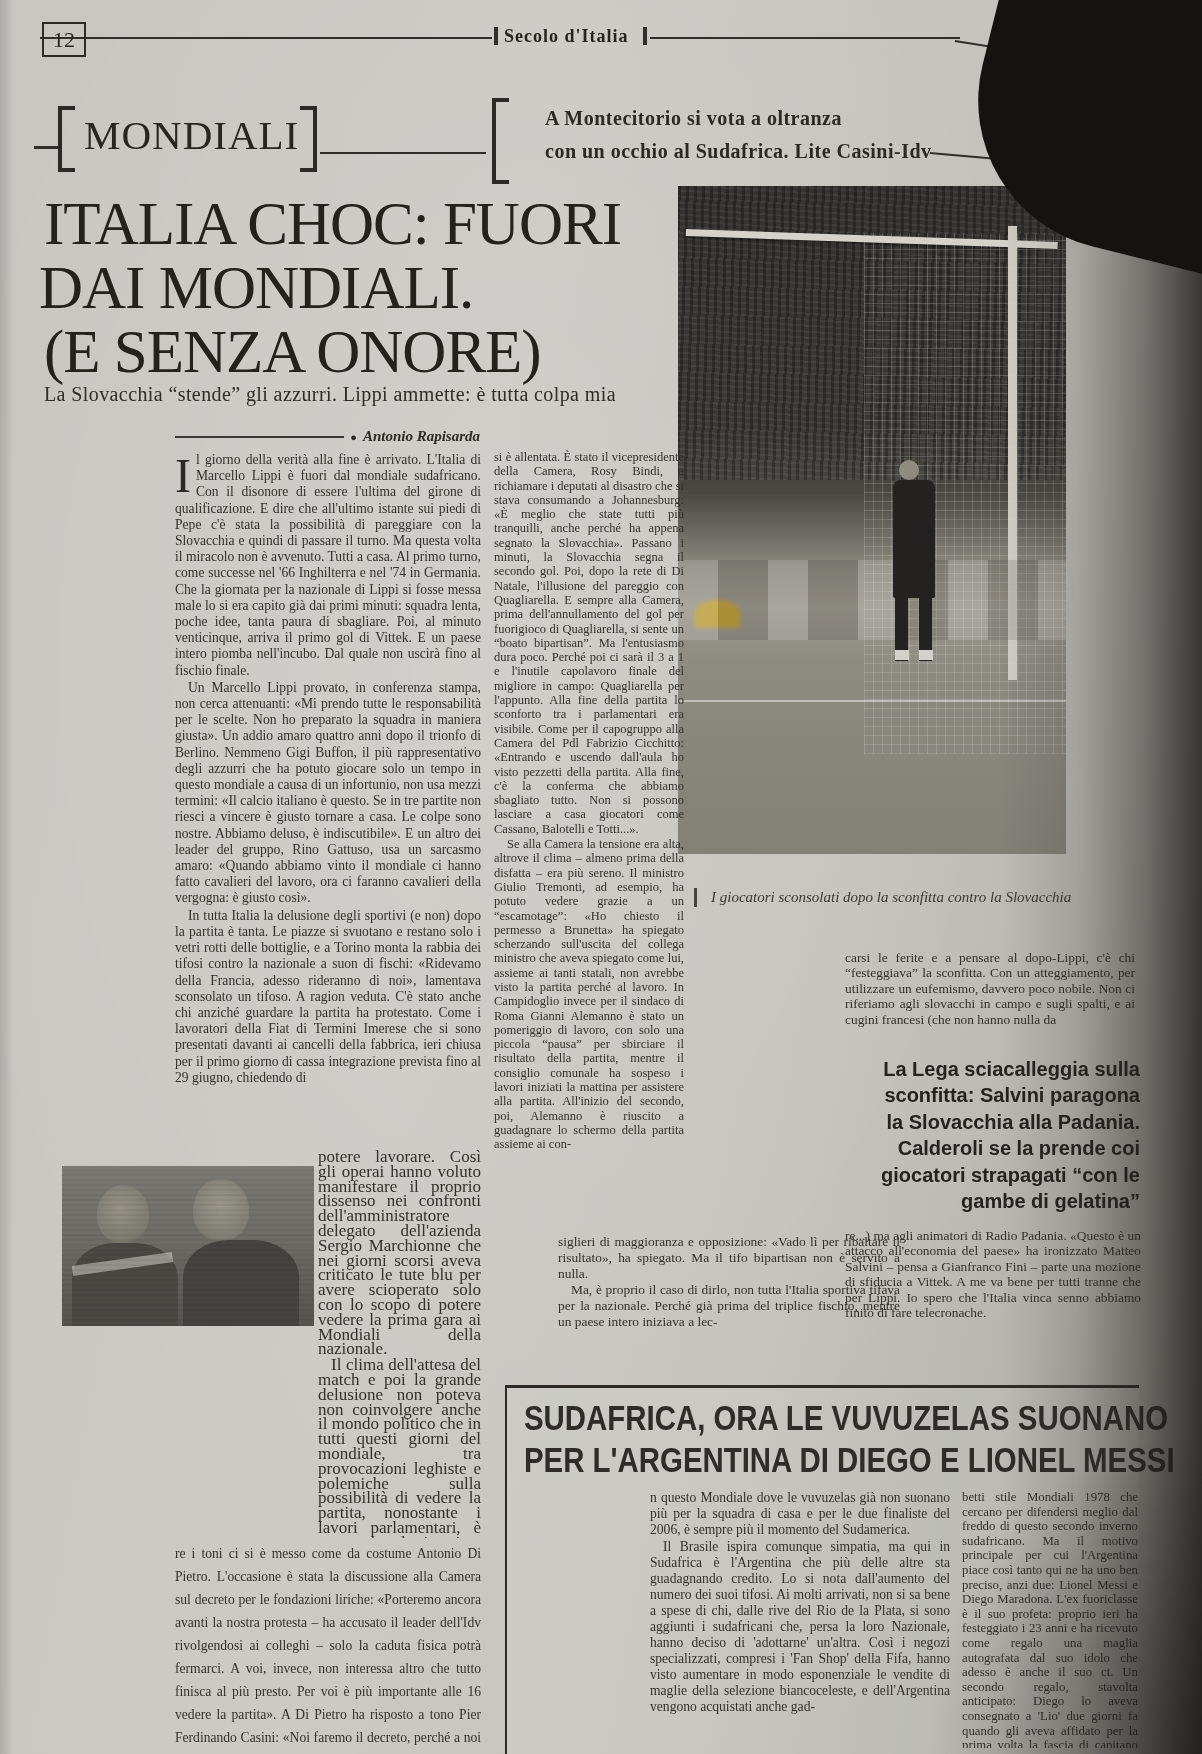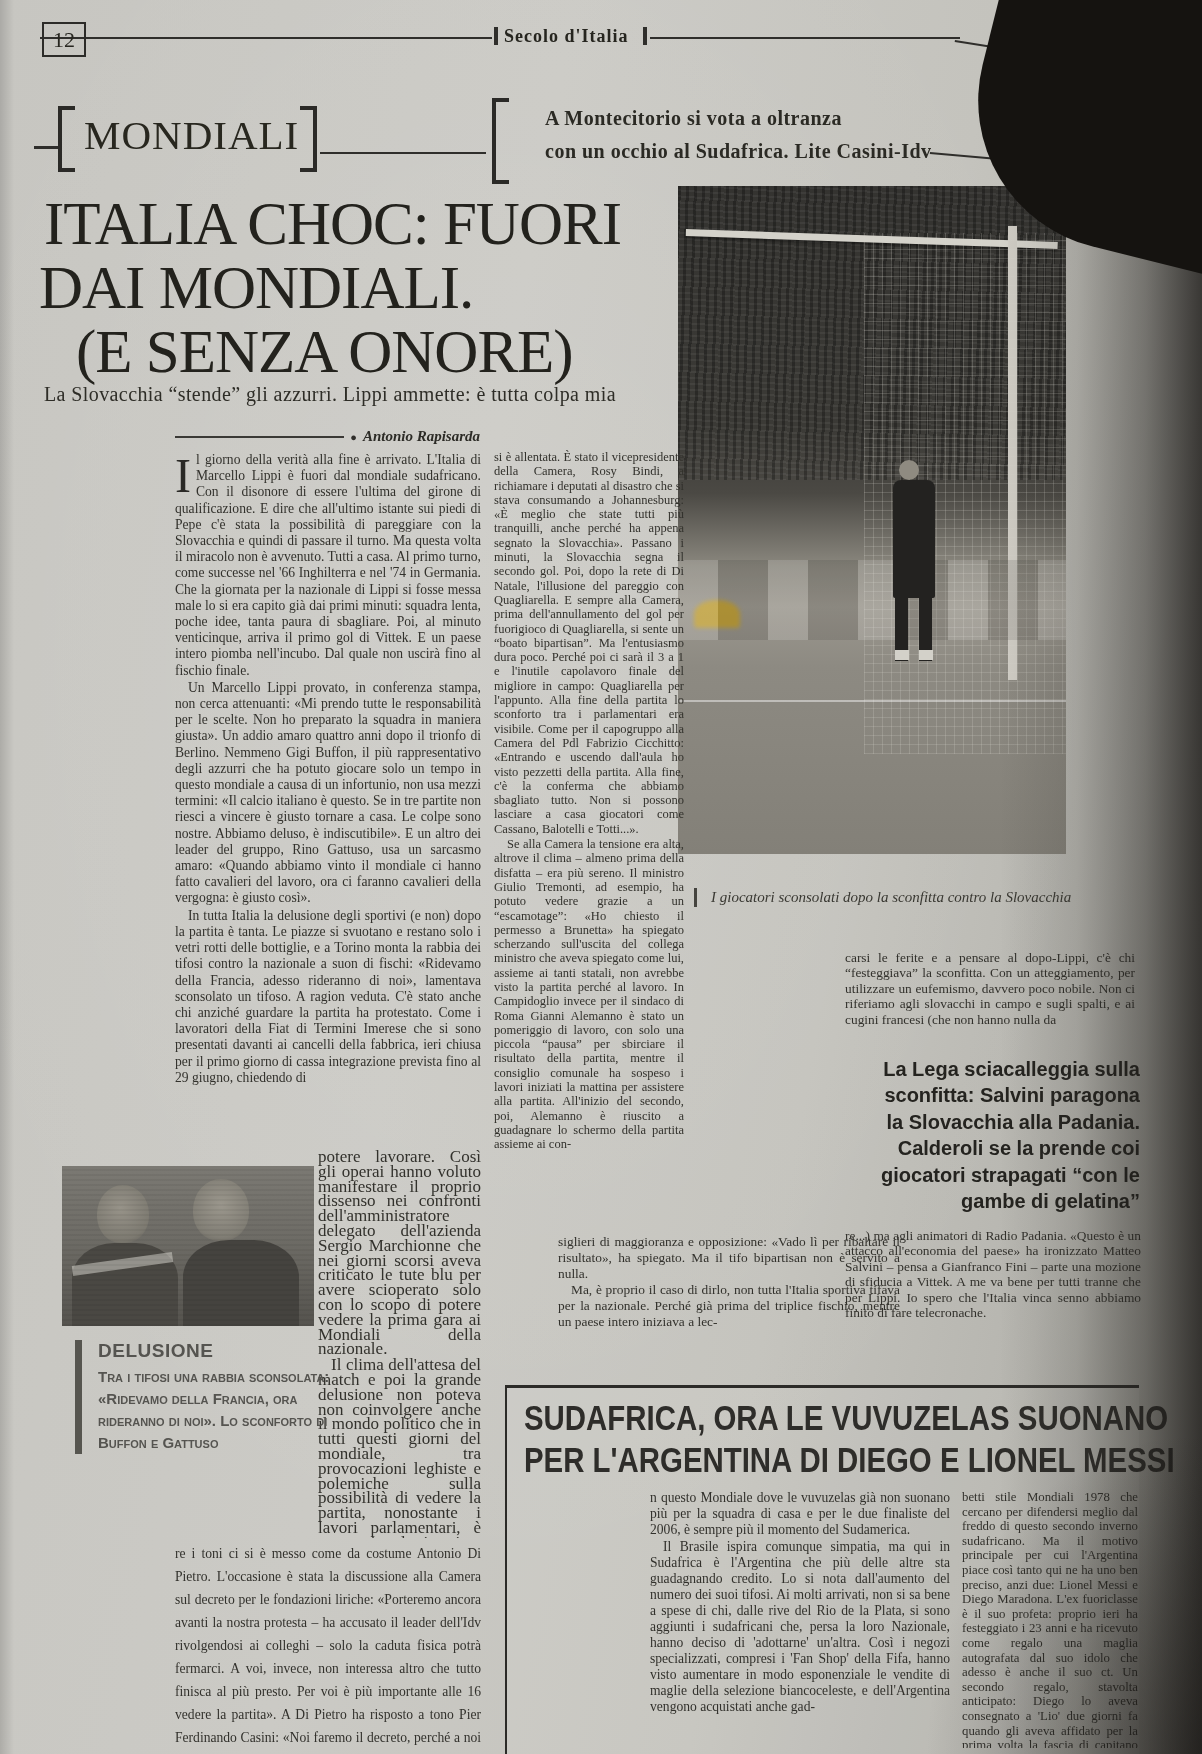--- a/index.html
+++ b/index.html
@@ -46,21 +46,21 @@
   <div class="abs rule" style="left:320px;top:152px;width:166px;"></div>
   <div class="abs brk l" style="left:492px;top:98px;height:78px;"></div>
   <div class="abs sc" style="left:518px;top:102px;width:440px;font:700 20px/33px 'Liberation Serif',serif;color:#2b2a24;letter-spacing:0.5px;margin-left:27px;">
     <div>A Montecitorio si vota a oltranza</div>
     <div>con un occhio al Sudafrica. Lite Casini-Idv</div>
   </div>
   <div class="abs rule" style="left:930px;top:152px;width:205px;transform:rotate(5deg);transform-origin:left top;height:2px;"></div>
 
   <div class="abs headline" style="left:44px;top:192px;">ITALIA CHOC: FUORI</div>
   <div class="abs headline" style="left:39px;top:256px;">DAI MONDIALI.</div>
-  <div class="abs headline" style="left:44px;top:320px;margin-left:32px;">(E SENZA ONORE)</div>
+  <div class="abs headline" style="left:44px;top:320px;">(E SENZA ONORE)</div>
   <div class="abs sc" style="left:44px;top:382px;width:640px;font:400 20px/24px 'Liberation Serif',serif;color:#2e2d27;letter-spacing:0.4px;">La Slovacchia “stende” gli azzurri. Lippi ammette: è tutta colpa mia</div>
 
   <div class="abs" style="left:175px;top:428px;width:305px;display:flex;align-items:center;gap:6px;">
     <div style="flex:1;height:2px;background:#3a3935;"></div>
     <span style="font-size:11px;color:#2f2e2a;">●</span>
     <span style="font:700 italic 15px 'Liberation Serif',serif;font-style:italic;color:#2c2b26;">Antonio Rapisarda</span>
   </div>
 
   <div class="abs clip" style="left:678px;top:186px;width:388px;height:668px;background:linear-gradient(180deg,#343330 0%,#3b3a36 36%,#4b4944 46%,#8b887f 57%,#9b978e 63%,#8d8a82 72%,#838078 100%);">
     <div class="abs" style="left:0;top:0;width:100%;height:44%;background:repeating-linear-gradient(92deg,rgba(0,0,0,0.28) 0 3px,transparent 3px 8px),repeating-linear-gradient(4deg,rgba(255,255,255,0.05) 0 2px,transparent 2px 6px);"></div>
@@ -115,24 +115,20 @@
   </div>
 
   <div class="abs clip" style="left:62px;top:1166px;width:252px;height:160px;background:linear-gradient(180deg,#7b7973 0%,#6e6c66 45%,#55534e 100%);">
     <div class="abs" style="left:14%;top:12%;width:52px;height:58px;border-radius:50% 50% 46% 46%;background:radial-gradient(circle at 45% 40%,#979389 0%,#7d7a71 70%,#5c5a54 100%);"></div>
     <div class="abs" style="left:52%;top:8%;width:56px;height:62px;border-radius:50% 50% 46% 46%;background:radial-gradient(circle at 50% 42%,#9b978d 0%,#817e75 70%,#605e57 100%);"></div>
     <div class="abs" style="left:4%;top:48%;width:42%;height:55%;border-radius:40% 40% 0 0;background:#4a4843;"></div>
     <div class="abs" style="left:48%;top:46%;width:46%;height:58%;border-radius:40% 40% 0 0;background:#45433f;"></div>
     <div class="abs" style="left:4%;top:58%;width:40%;height:10px;background:rgba(210,208,200,0.55);transform:rotate(-8deg);"></div>
     <div class="abs" style="left:0;top:0;width:100%;height:100%;background:repeating-linear-gradient(0deg,rgba(0,0,0,0.05) 0 2px,transparent 2px 5px);"></div>
   </div>
-  <div class="abs" style="left:75px;top:1340px;width:246px;border-left:7px solid #56554f;padding-left:16px;">
-    <div class="capblock" style="font-weight:700;font-size:19px;letter-spacing:0.5px;">DELUSIONE</div>
-    <div class="capblock sc" style="font-weight:700;font-size:15px;line-height:22px;margin-top:4px;">Tra i tifosi una rabbia sconsolata: «Ridevamo della Francia, ora rideranno di noi». Lo sconforto di Buffon e Gattuso</div>
-  </div>
 
   <div class="abs" style="left:505px;top:1385px;width:632px;height:369px;border-top:3px solid #2c2b28;border-left:2px solid #2c2b28;background:rgba(255,255,255,0.07);"></div>
   <div class="abs bh" style="left:524px;top:1400px;">SUDAFRICA, ORA LE VUVUZELAS SUONANO</div>
   <div class="abs bh" style="left:524px;top:1442px;">PER L'ARGENTINA DI DIEGO E LIONEL MESSI</div>
 
   <div class="abs bt clip" style="left:650px;top:1490px;width:300px;height:258px;font-size:13.6px;line-height:16px;">
 
     <p class="np">n questo Mondiale dove le vuvuzelas già non suonano più per la squadra di casa e per le due finaliste del 2006, è sempre più il momento del Sudamerica.</p>
     <p>Il Brasile ispira comunque simpatia, ma qui in Sudafrica è l'Argentina che più delle altre sta guadagnando credito. Lo si nota dall'aumento del numero dei suoi tifosi. Ai molti arrivati, non si sa bene a spese di chi, dalle rive del Rio de la Plata, si sono aggiunti i sudafricani che, persa la loro Nazionale, hanno deciso di 'adottarne' un'altra. Così i negozi specializzati, compresi i 'Fan Shop' della Fifa, hanno visto aumentare in modo esponenziale le vendite di maglie della selezione biancoceleste, e dell'Argentina vengono acquistati anche gad-</p>
   </div>

